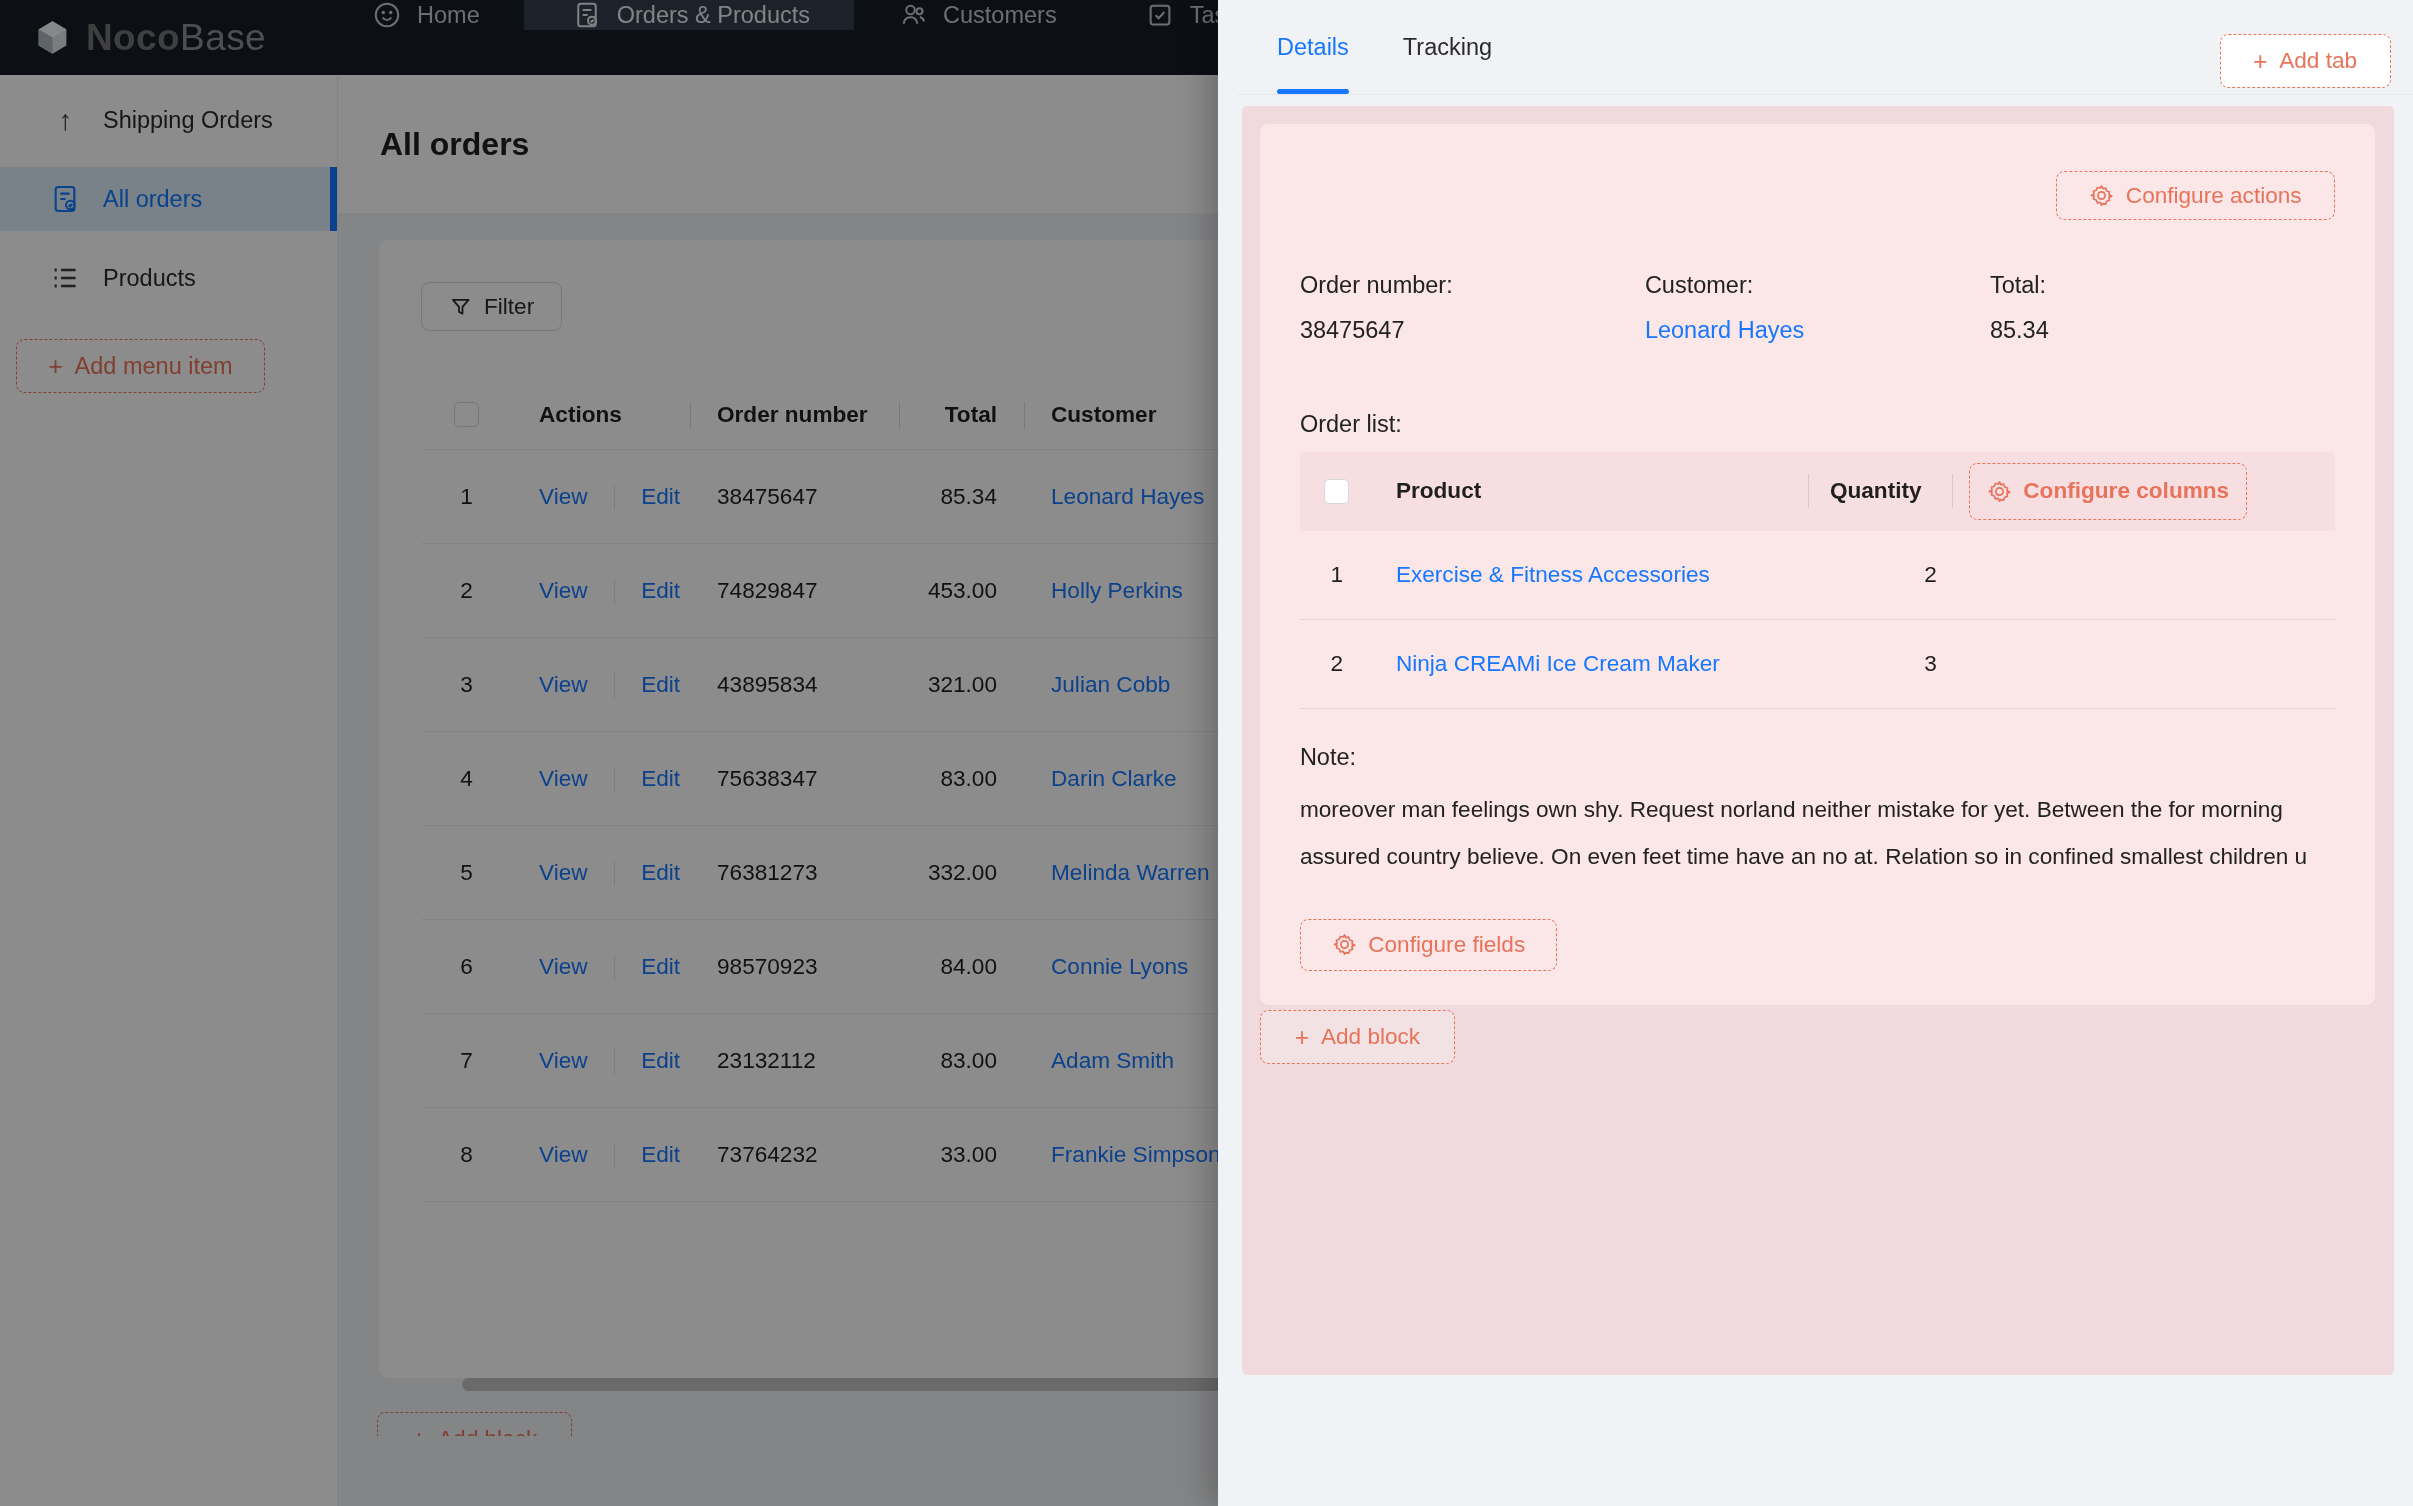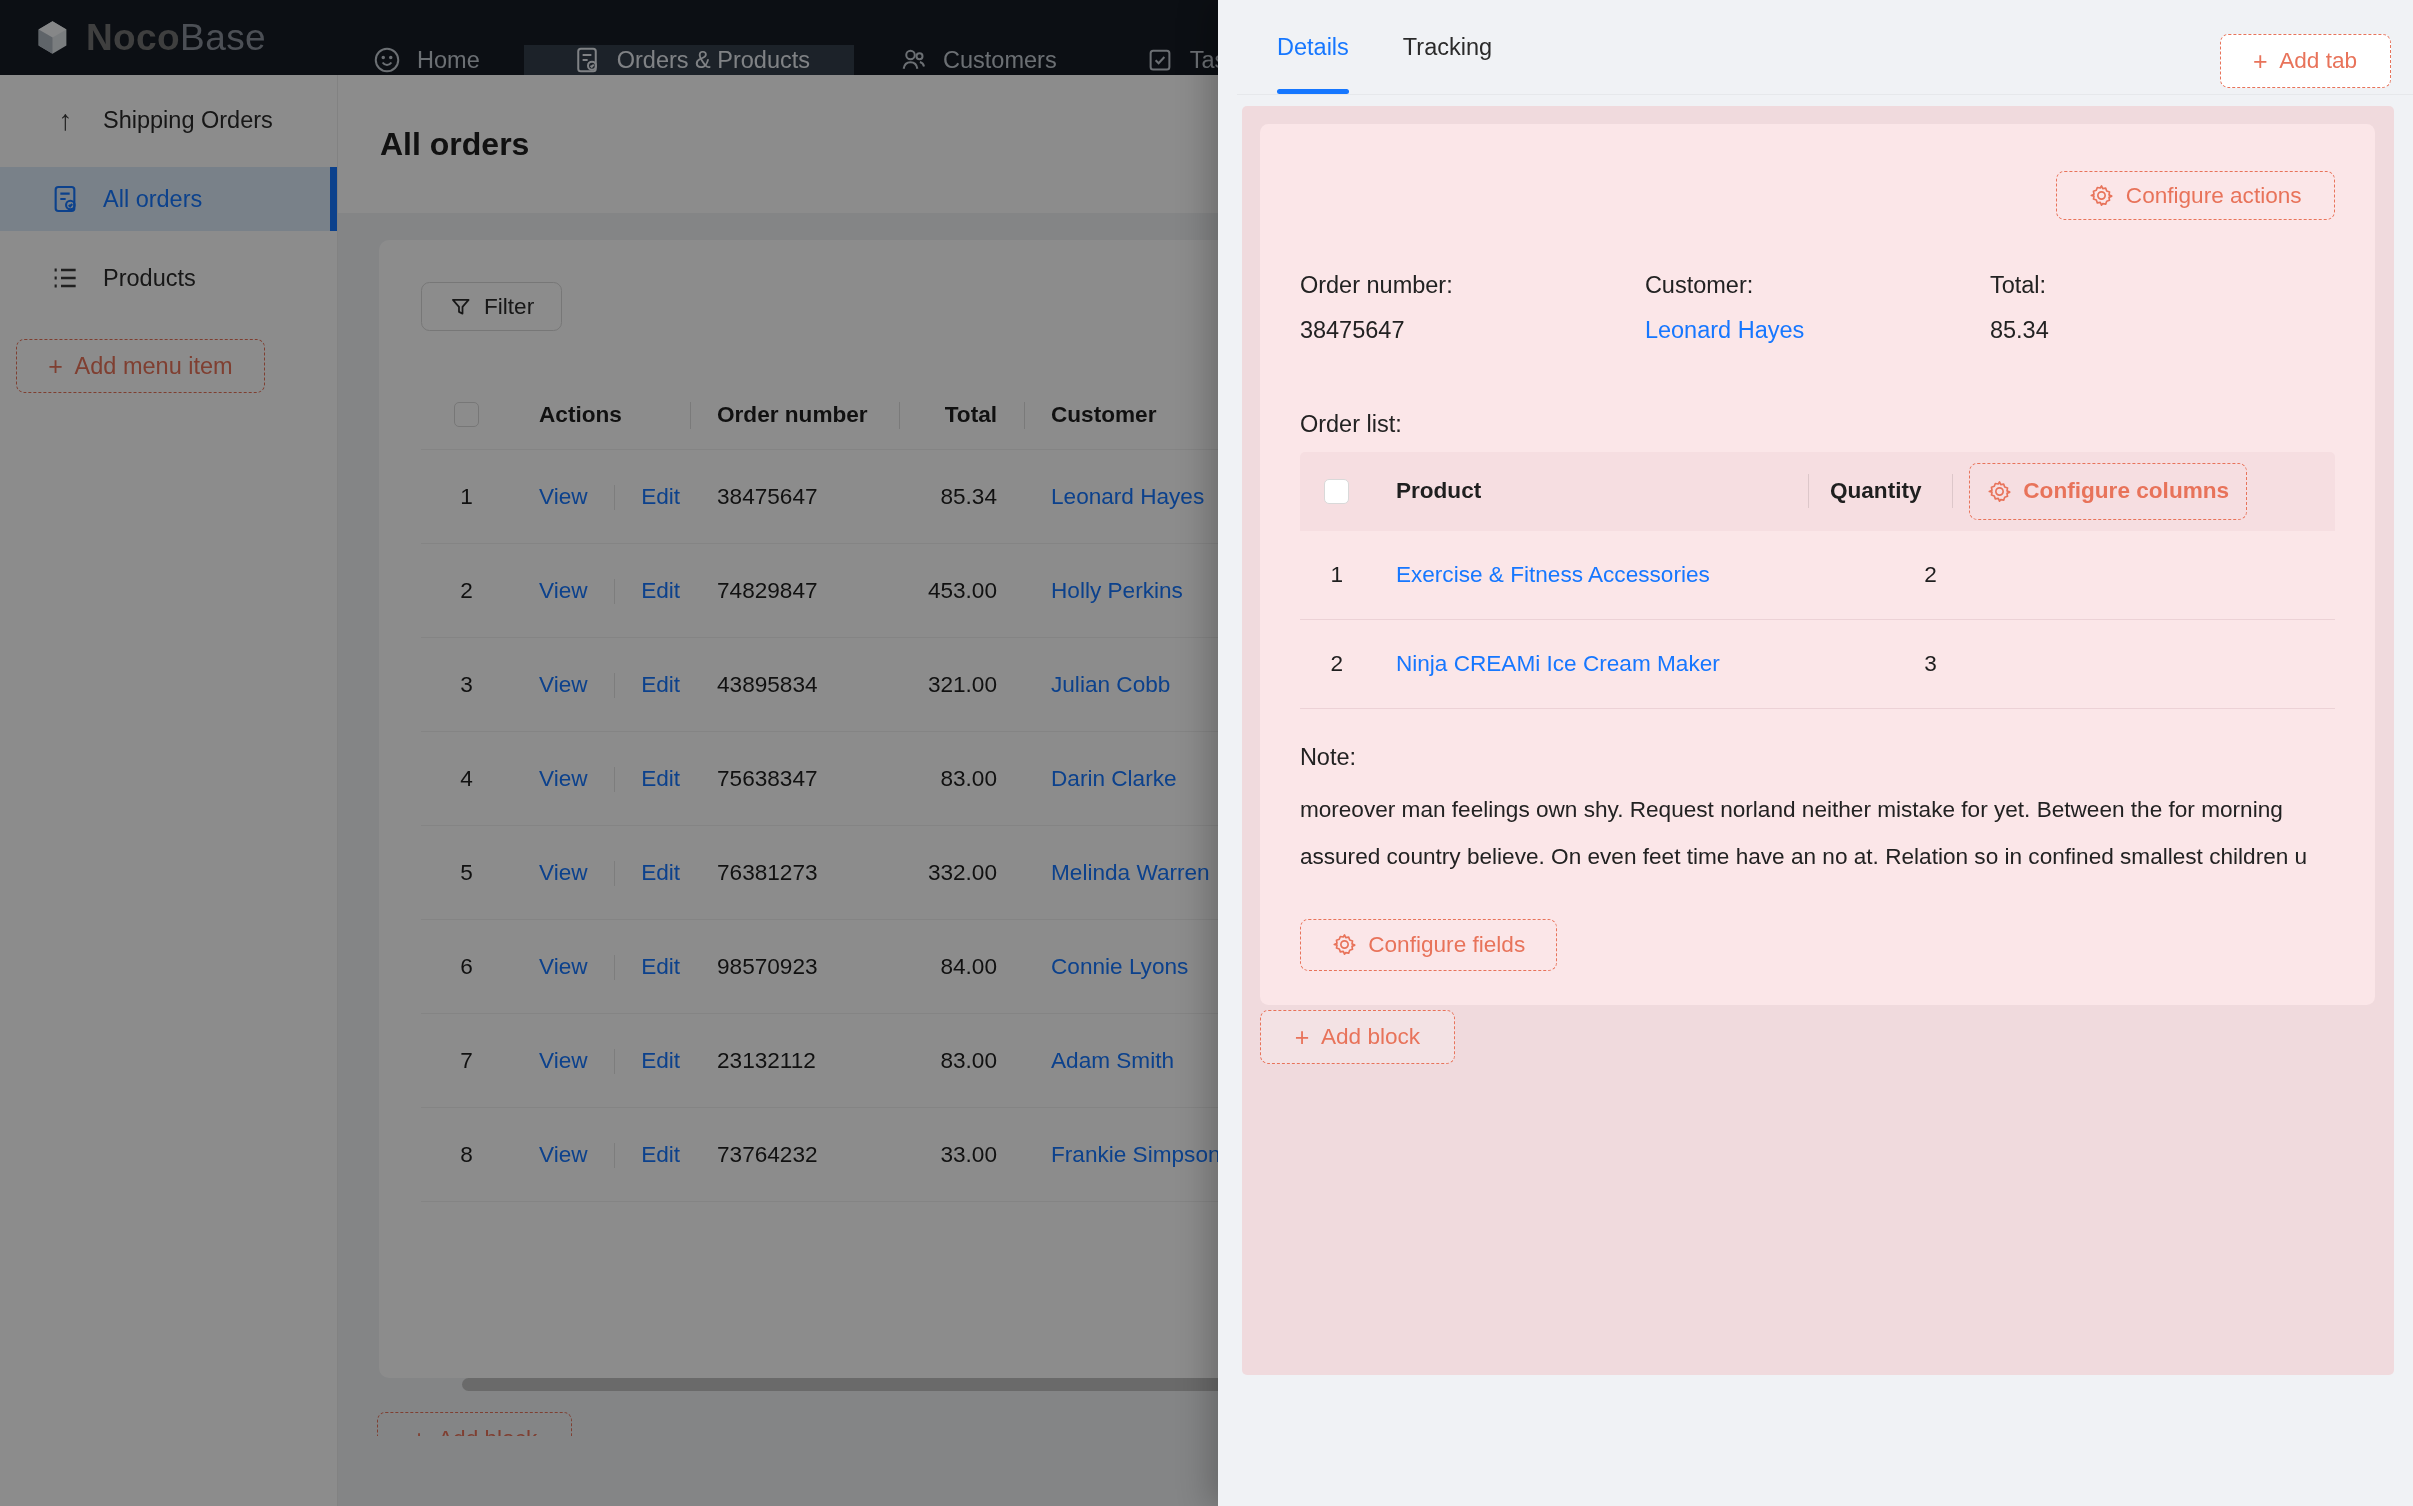--- a/index.html
+++ b/index.html
@@ -6,21 +6,21 @@
   html,body { width:2413px; height:1507px; overflow:hidden; }
   body { font-family:"Liberation Sans", sans-serif; color:#1f1f1f; background:#f0f2f5; }
   #app { position:relative; width:2413px; height:1507px; overflow:hidden; background:#f0f2f5; }
 
   
   .navbar { position:absolute; left:0; top:0; width:2413px; height:75px; background:#171d26; display:flex; align-items:stretch; z-index:10; }
   .logo { display:flex; align-items:center; gap:15px; padding:0 37px 0 34px; cursor:pointer; }
   .logo-text { font-size:37px; letter-spacing:0.4px; }
   .logo-noco { color:#737373; font-weight:bold; }
   .logo-base { color:#8a919c; font-weight:300; }
-  .nav-items { display:flex; align-items:flex-end; margin-left:25px; }
+  .nav-items { display:flex; align-items:flex-start; margin-left:25px; }
   .nav-item { display:flex; align-items:center; gap:15px; padding:0 44px; font-size:23.5px; color:#c4cad2; cursor:pointer; }
   .nav-item svg { width:30px; height:30px; stroke:#c4cad2; }
   .nav-item.selected { background:#333e4b; color:#e9edf2;padding-left:48px; }
   .nav-item.selected svg { stroke:#e9edf2; }
 
   
   .sidebar { position:absolute; left:0; top:75px; width:338px; height:1431px; background:#ffffff; border-right:0.8px solid #ededed; z-index:5; }
   .side-item { position:relative; height:64px; display:flex; align-items:center; gap:22px; padding:0 0 0 49px; font-size:23.5px; color:#2b2b2b; cursor:pointer; margin-top:15px; }
   .side-item:first-child { margin-top:13.4px; }
   .side-item svg { width:32px; height:32px; stroke:#3b3b3b; flex:0 0 auto; }

